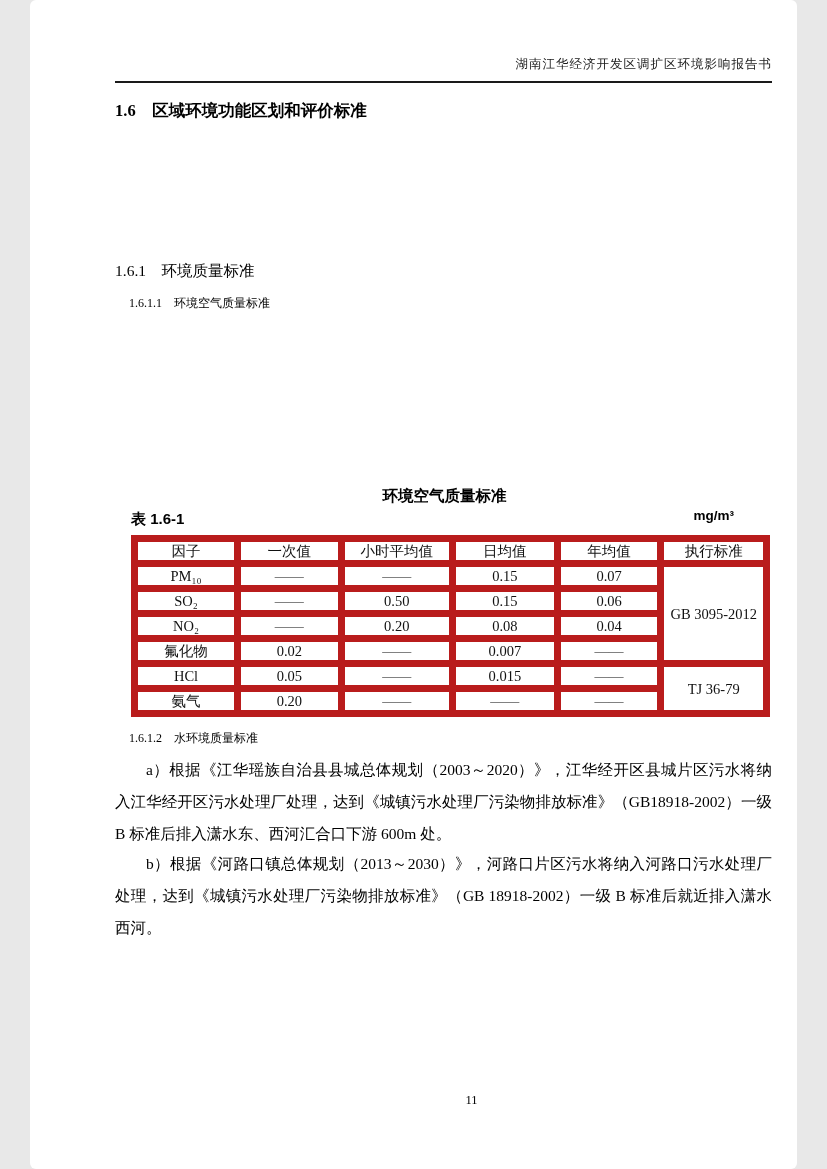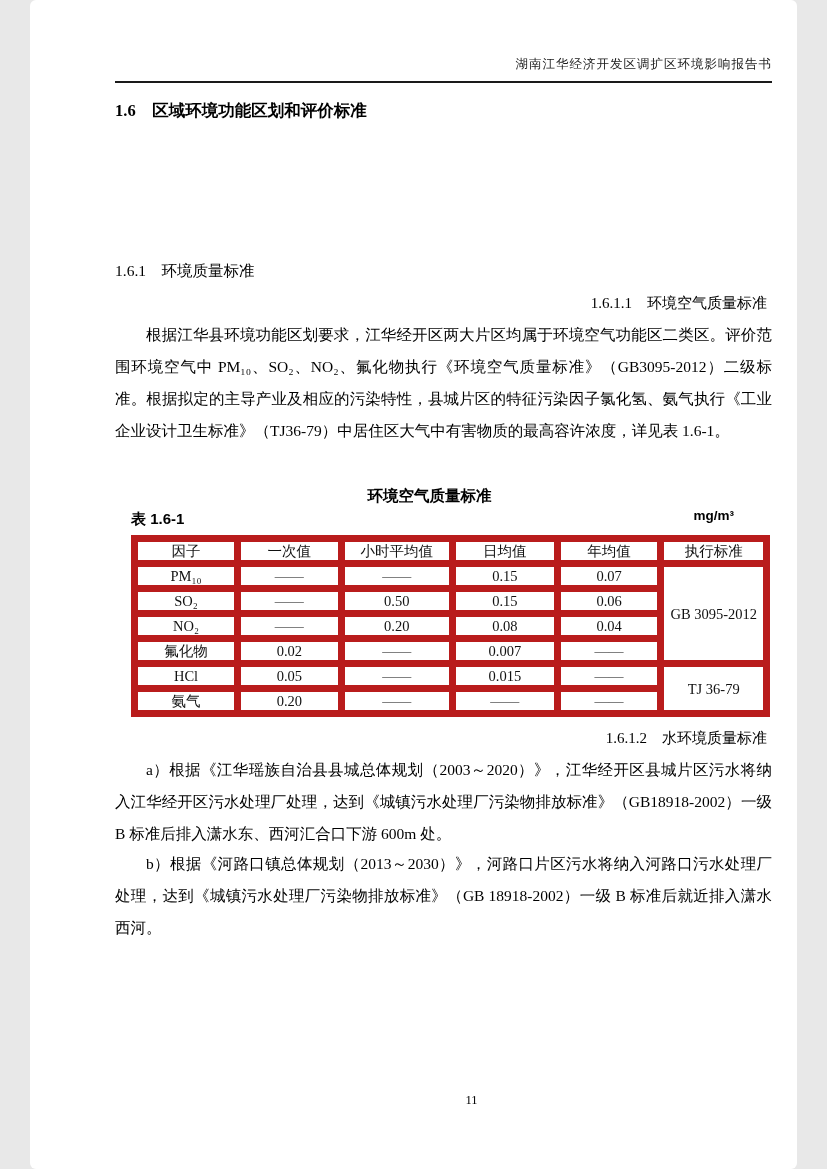--- a/index.html
+++ b/index.html
@@ -36,29 +36,29 @@
     text-indent:2em;
   }
   .p-intro{top:124px;}
   .h2{
     top:255px;left:85px;width:657px;
     font-size:15.5px;line-height:32px;
   }
   .h3a{top:287px;}
   .h3b{top:722px;}
   .h3{
-    left:80px;width:657px;
-    font-size:15px;line-height:32px;text-align:right;
+    left:99px;width:657px;
+    font-size:12px;line-height:32px;
   }
   .p-air{top:319px;}
   .p-a{top:754px;}
   .p-b{top:848px;}
   .p-c{top:944px;}
   .table-title{
-    top:486px;left:71px;width:657px;
+    top:486px;left:86px;width:657px;
     text-align:center;
     font-family:"Liberation Sans","DejaVu Sans",sans-serif;
     font-size:15.5px;font-weight:bold;line-height:20px;
   }
   .caption-row{
     top:508px;left:101px;width:639px;height:26px;
   }
   .table-label{
     position:absolute;left:0;top:2px;
     font-family:"Liberation Sans","DejaVu Sans",sans-serif;
@@ -97,21 +97,20 @@
 
   <div class="abs header-title">湖南江华经济开发区调扩区环境影响报告书</div>
   <div class="abs header-rule"></div>
 
   <div class="abs h1">1.6　区域环境功能区划和评价标准</div>
 
 
   <div class="abs h2">1.6.1　环境质量标准</div>
   <div class="abs h3 h3a">1.6.1.1　环境空气质量标准</div>
 
-  <div class="abs para p-air">根据江华县环境功能区划要求，江华经开区两大片区均属于环境空气功能区二类区。评价范围环境空气中 PM₁₀、SO₂、NO₂、氟化物执行《环境空气质量标准》（GB3095-2012）二级标准。根据拟定的主导产业及相应的污染特性，县城片区的特征污染因子氯化氢、氨气执行《工业企业设计卫生标准》（TJ36-79）中居住区大气中有害物质的最高容许浓度，详见表 1.6-1。</div>
 
   <div class="abs table-title">环境空气质量标准</div>
 
   <div class="abs caption-row">
     <span class="table-label">表 1.6-1</span>
     <span class="table-unit">mg/m³</span>
   </div>
 
   <table class="abs air">
     <colgroup>

